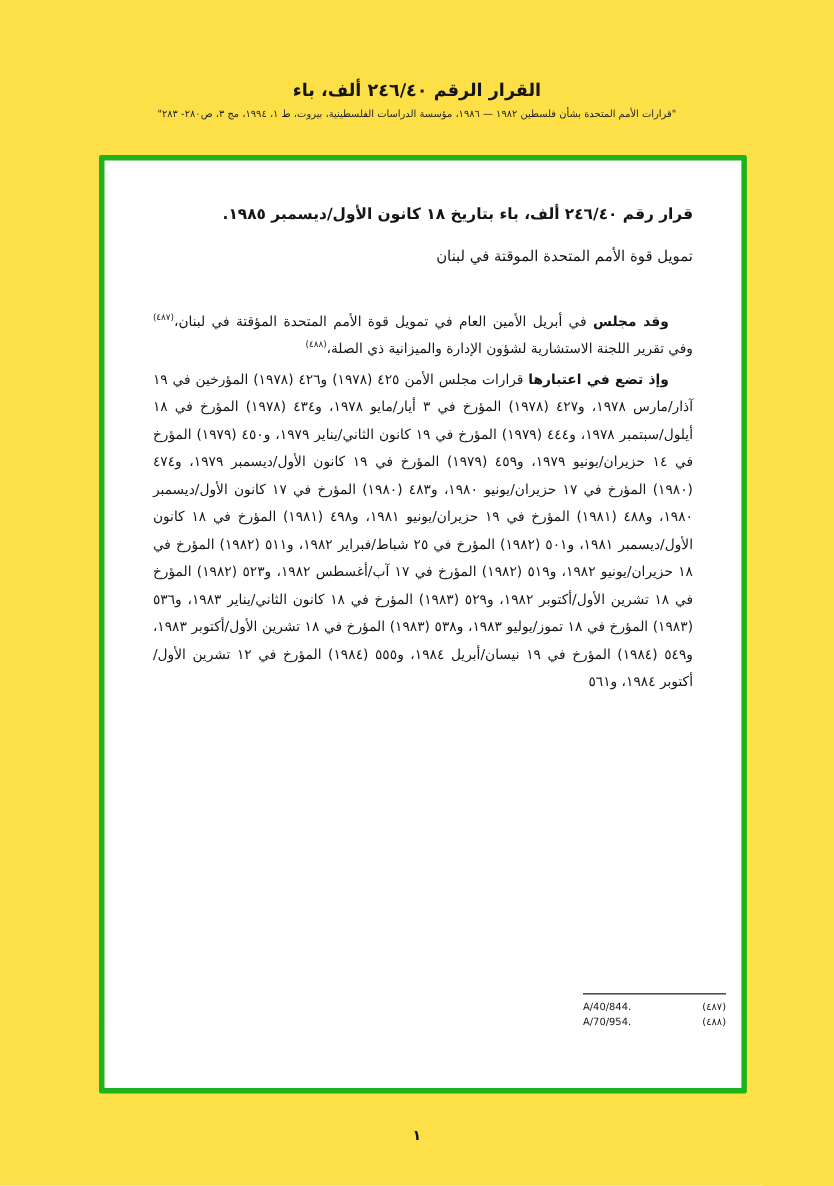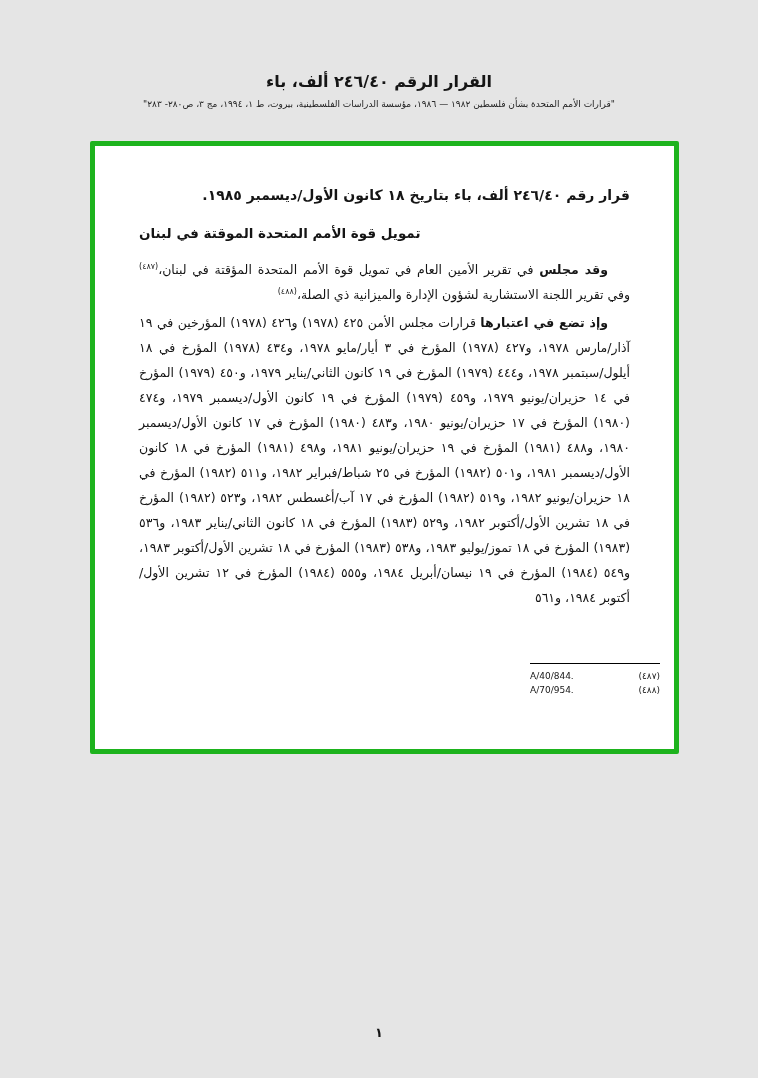--- a/index.html
+++ b/index.html
@@ -3,41 +3,41 @@
 <meta charset="utf-8">
 <style>
   * { box-sizing: border-box; }
   html, body { margin: 0; padding: 0; }
   body {
     width: 758px; height: 1078px;
     background: #ffffff;
     color: #151515;
     font-family: "DejaVu Sans", sans-serif;
   }
-  .page { position: relative; width: 758px; height: 1078px; overflow: hidden; background: #e5e5e5; }
+  .page { position: relative; width: 758px; height: 1078px; overflow: hidden; background: #fde047; }
 
   
   .header { position: absolute; top: 72px; left: 0; right: 0; text-align: center; direction: rtl; }
   .header-title { font-size: 16px; font-weight: bold; }
   .header-source { margin-top: 8px; font-size: 9px; color: #222; }
 
   
   .frame {
     position: absolute; left: 90px; top: 141px;
-    width: 589px; height: 613px;
+    width: 589px; height: 853px;
     border: 5px solid #1db31d; border-radius: 2px;
     background: #fff;
   }
   .frame-content {
     position: absolute; top: 36px; right: 44px; left: 44px;
     direction: rtl; text-align: justify;
   }
 
   .res-title { font-size: 14px; font-weight: bold; line-height: 27px; text-align: justify; margin: 0 0 16px 0; }
-  .res-subject { font-size: 13.5px; font-weight: bold; text-align: left; margin: 0 0 16px 0; }
+  .res-subject { font-size: 13.5px; font-weight: normal; text-align: right; margin: 0 0 38px 0; }
   .section-label { font-size: 14px; font-weight: bold; text-align: center; margin: 0 0 22px 0; }
 
   .p1 { font-size: 12.5px; font-weight: bold; line-height: 25px; text-indent: 18px; margin: 0 0 3px 0; }
   .para { font-size: 12.5px; line-height: 25px; text-indent: 22px; margin: 0 0 3px 0; }
   .para .lead { font-weight: bold; }
   sup.fn { font-size: 8px; line-height: 0; vertical-align: super; }
 
   
   .footnotes {
     position: absolute; right: 14px; bottom: 52px; width: 130px;
@@ -59,21 +59,21 @@
 
   <div class="frame" style="border-color: rgb(29, 179, 29);">
     <div class="frame-content">
 
       <p class="res-title">قرار رقم ٢٤٦/٤٠ ألف، باء بتاريخ ١٨ كانون الأول/ديسمبر ١٩٨٥.</p>
 
       <p class="res-subject">تمويل قوة الأمم المتحدة الموقتة في لبنان</p>
 
 
 
-      <p class="para"><span class="lead">وقد مجلس</span><span> في تقرير الأمين العام في تمويل قوة الأمم المتحدة المؤقتة في لبنان،</span><sup class="fn">(٤٨٧)</sup><span> وفي تقرير اللجنة الاستشارية لشؤون الإدارة والميزانية ذي الصلة،</span><sup class="fn">(٤٨٨)</sup></p>
+      <p class="para"><span class="lead">وقد مجلس</span><span> في أبريل الأمين العام في تمويل قوة الأمم المتحدة المؤقتة في لبنان،</span><sup class="fn">(٤٨٧)</sup><span> وفي تقرير اللجنة الاستشارية لشؤون الإدارة والميزانية ذي الصلة،</span><sup class="fn">(٤٨٨)</sup></p>
 
       <p class="para"><span class="lead">وإذ تضع في اعتبارها</span><span> قرارات مجلس الأمن ٤٢٥ (١٩٧٨) و٤٢٦ (١٩٧٨) المؤرخين في ١٩ آذار/مارس ١٩٧٨، و٤٢٧ (١٩٧٨) المؤرخ في ٣ أيار/مايو ١٩٧٨، و٤٣٤ (١٩٧٨) المؤرخ في ١٨ أيلول/سبتمبر ١٩٧٨، و٤٤٤ (١٩٧٩) المؤرخ في ١٩ كانون الثاني/يناير ١٩٧٩، و٤٥٠ (١٩٧٩) المؤرخ في ١٤ حزيران/يونيو ١٩٧٩، و٤٥٩ (١٩٧٩) المؤرخ في ١٩ كانون الأول/ديسمبر ١٩٧٩، و٤٧٤ (١٩٨٠) المؤرخ في ١٧ حزيران/يونيو ١٩٨٠، و٤٨٣ (١٩٨٠) المؤرخ في ١٧ كانون الأول/ديسمبر ١٩٨٠، و٤٨٨ (١٩٨١) المؤرخ في ١٩ حزيران/يونيو ١٩٨١، و٤٩٨ (١٩٨١) المؤرخ في ١٨ كانون الأول/ديسمبر ١٩٨١، و٥٠١ (١٩٨٢) المؤرخ في ٢٥ شباط/فبراير ١٩٨٢، و٥١١ (١٩٨٢) المؤرخ في ١٨ حزيران/يونيو ١٩٨٢، و٥١٩ (١٩٨٢) المؤرخ في ١٧ آب/أغسطس ١٩٨٢، و٥٢٣ (١٩٨٢) المؤرخ في ١٨ تشرين الأول/أكتوبر ١٩٨٢، و٥٢٩ (١٩٨٣) المؤرخ في ١٨ كانون الثاني/يناير ١٩٨٣، و٥٣٦ (١٩٨٣) المؤرخ في ١٨ تموز/يوليو ١٩٨٣، و٥٣٨ (١٩٨٣) المؤرخ في ١٨ تشرين الأول/أكتوبر ١٩٨٣، و٥٤٩ (١٩٨٤) المؤرخ في ١٩ نيسان/أبريل ١٩٨٤، و٥٥٥ (١٩٨٤) المؤرخ في ١٢ تشرين الأول/أكتوبر ١٩٨٤، و٥٦١</span></p>
 
     </div>
 
     <div class="footnotes">
       <div class="fn-row">
         <span>A/40/844.</span>
         <span>(٤٨٧)</span>
       </div>

